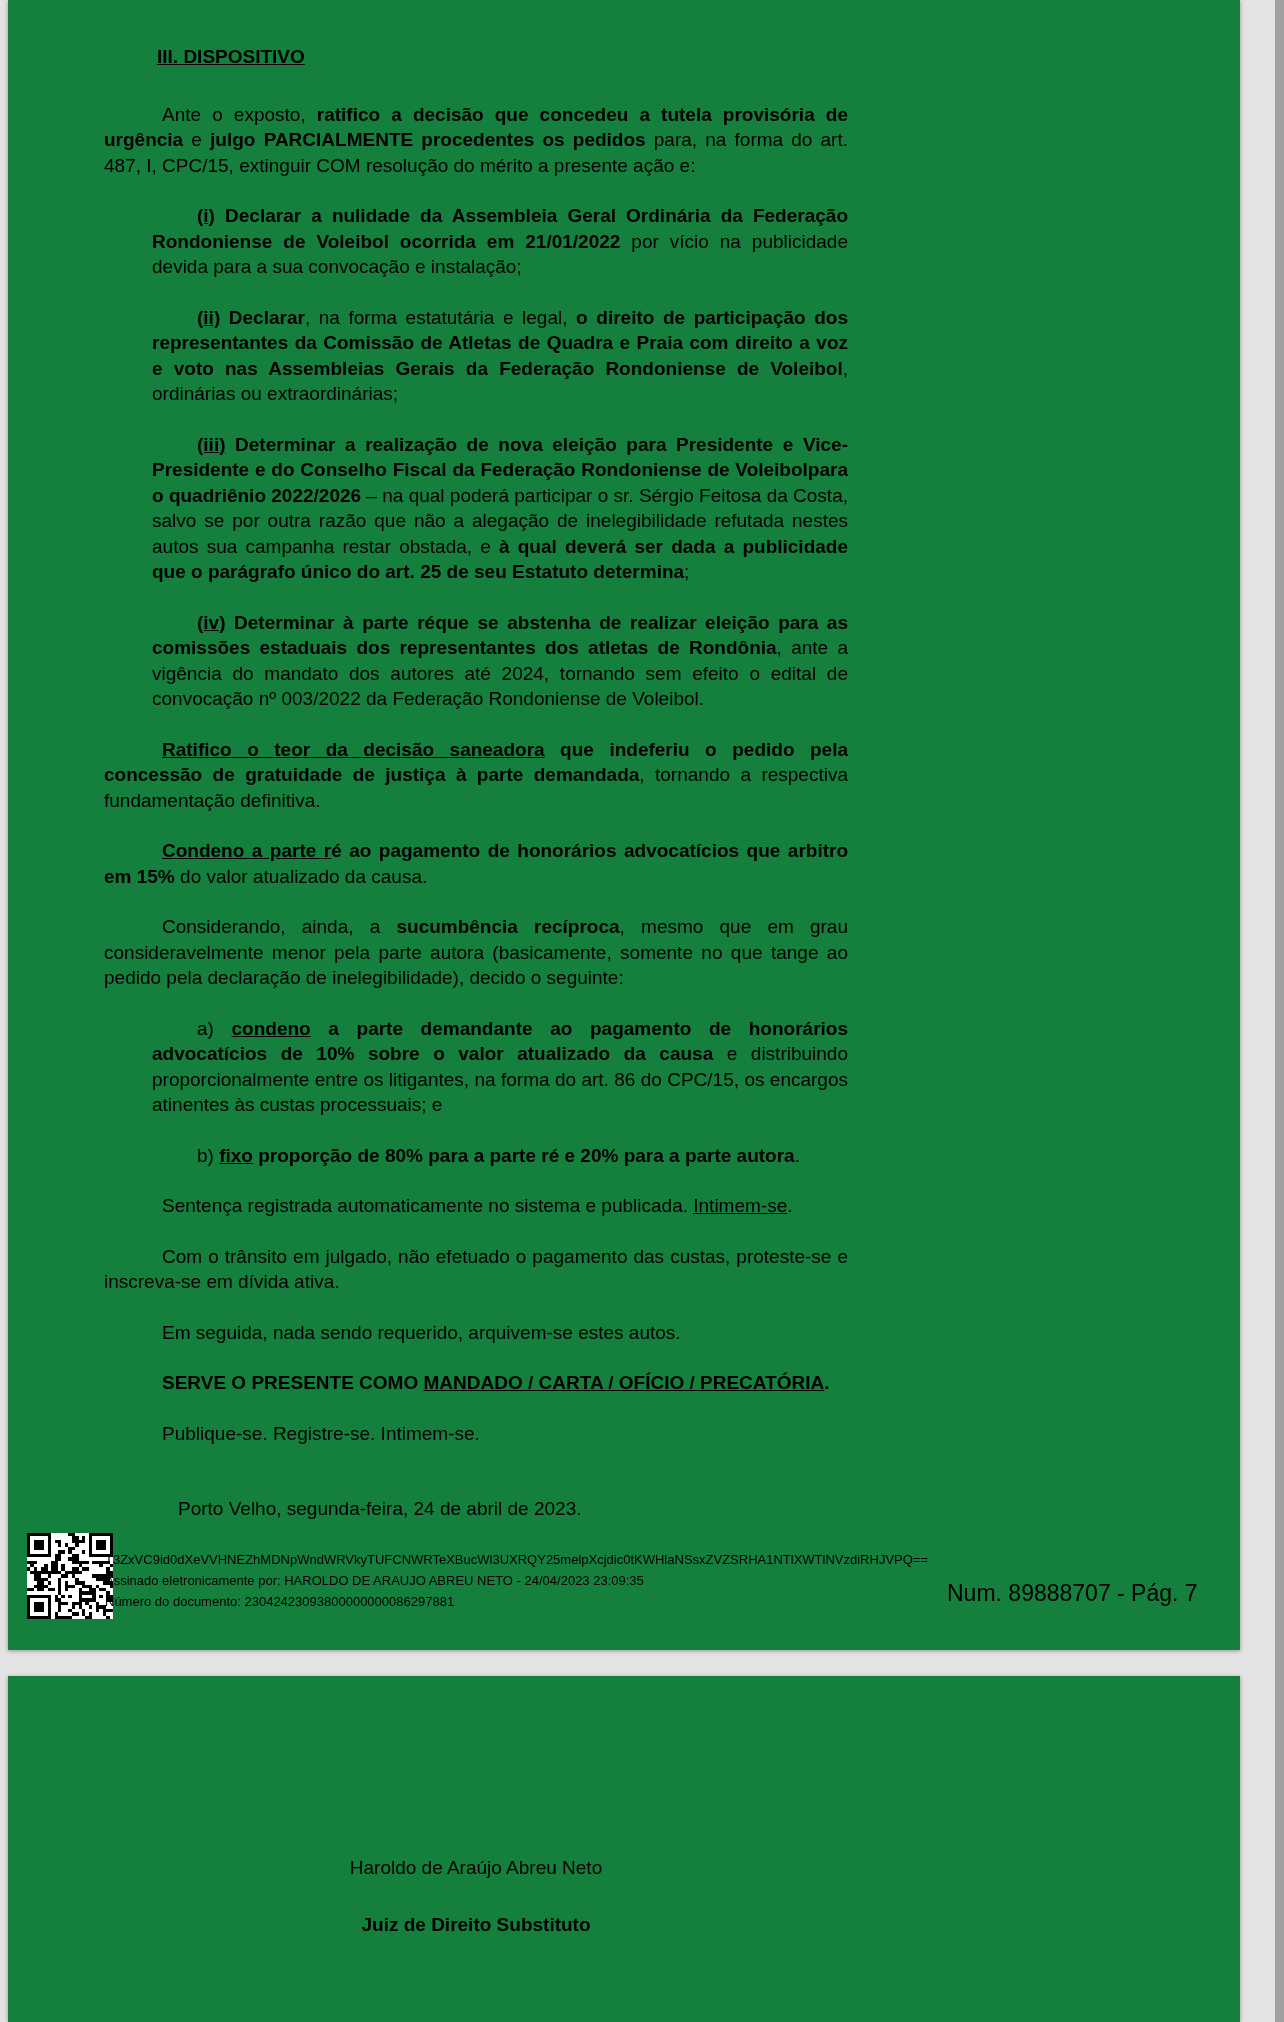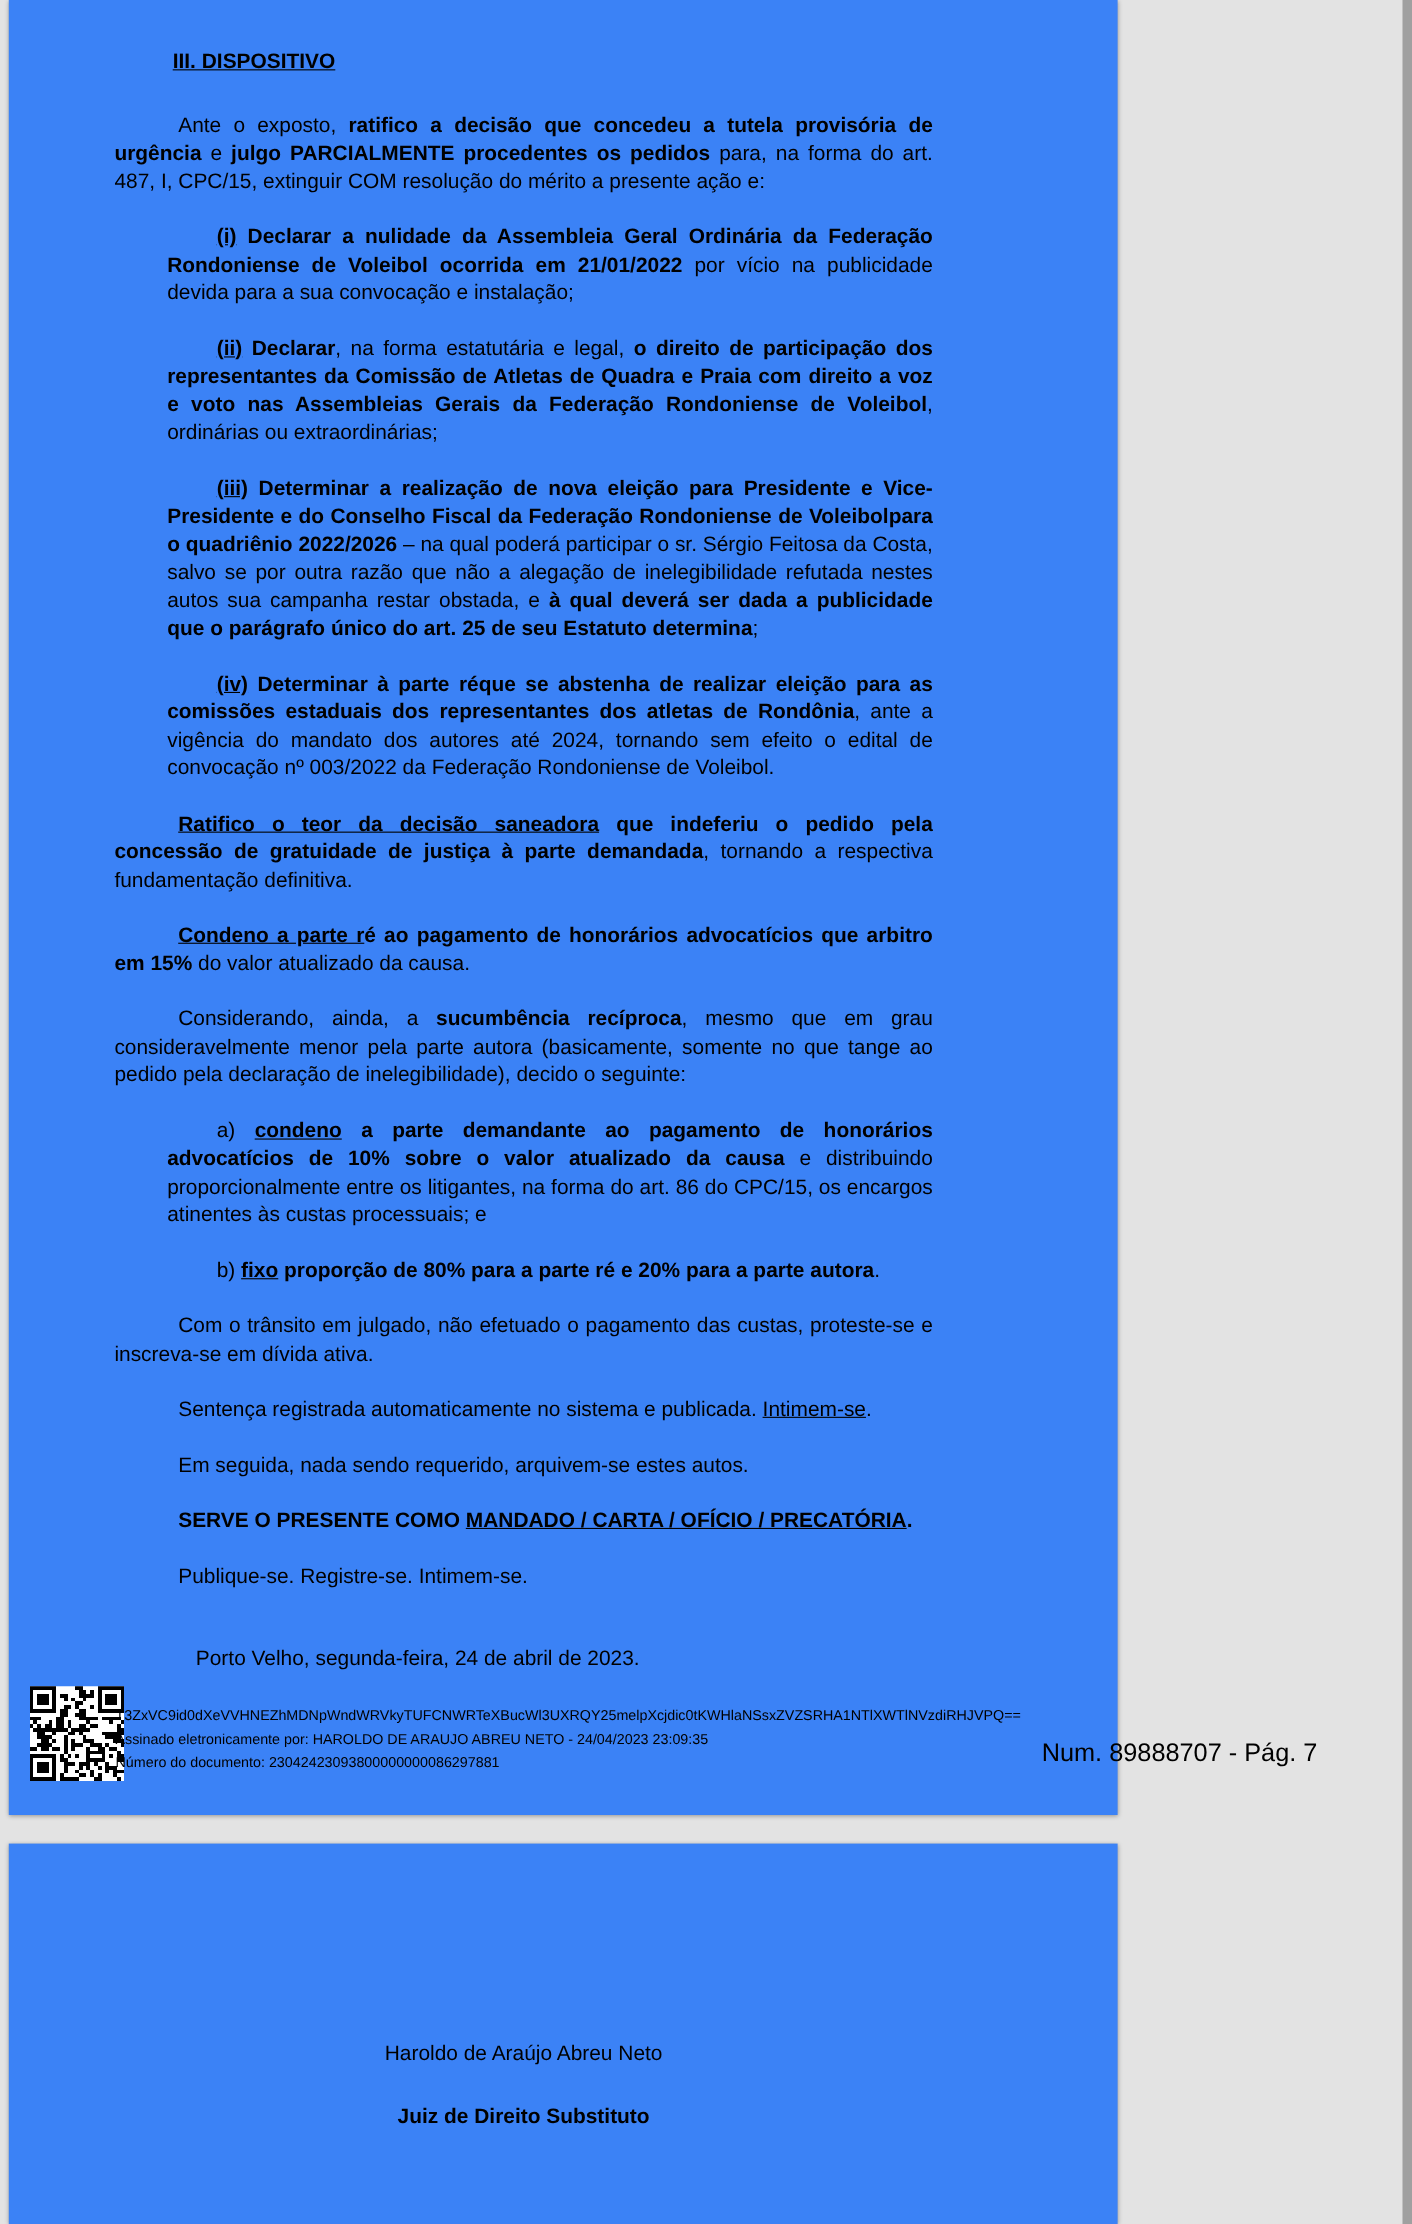--- a/index.html
+++ b/index.html
@@ -5,21 +5,21 @@
   html,body{margin:0;padding:0;}
   body{
     width:1284px;height:2022px;
     background:#e3e3e3;
     font-family:"Liberation Sans","DejaVu Sans",sans-serif;
     color:#000;
     position:relative;
     overflow:hidden;
   }
   .page{
-    position:absolute;left:8px;width:1008px;background:#3b82f6;
+    position:absolute;left:8px;width:1232px;background:#15803d;
     box-shadow:0 1px 4px rgba(0,0,0,.35);
   }
   .page7{top:0;height:1650px;}
   .page8{top:1676px;height:346px;}
   .scroll-strip{
     position:absolute;right:0;top:0;width:9px;height:100%;
     background:#a0a0a0;
   }
   
   .doc-body{
@@ -64,22 +64,22 @@
   <p class="normal"><span>Ante o exposto, </span><span class="b">ratifico a decisão que concedeu a tutela provisória de urgência</span><span> e </span><span class="b">julgo PARCIALMENTE procedentes os pedidos</span><span> para, na forma do art. 487, I, CPC/15, extinguir COM resolução do mérito a presente ação e:</span></p>
       <p class="item"><span class="b u">(i)</span><span class="b"> Declarar a nulidade da Assembleia Geral Ordinária da Federação Rondoniense de Voleibol ocorrida em 21/01/2022</span><span> por vício na publicidade devida para a sua convocação e instalação;</span></p>
       <p class="item"><span class="b u">(ii)</span><span class="b"> Declarar</span><span>, na forma estatutária e legal, </span><span class="b">o direito de participação dos representantes da Comissão de Atletas de Quadra e Praia com direito a voz e voto nas Assembleias Gerais da Federação Rondoniense de Voleibol</span><span>, ordinárias ou extraordinárias;</span></p>
       <p class="item"><span class="b u">(iii)</span><span class="b"> Determinar a realização de nova eleição para Presidente e Vice-Presidente e do Conselho Fiscal da Federação Rondoniense de Voleibolpara o quadriênio 2022/2026</span><span> – na qual poderá participar o sr. Sérgio Feitosa da Costa, salvo se por outra razão que não a alegação de inelegibilidade refutada nestes autos sua campanha restar obstada, e </span><span class="b">à qual deverá ser dada a publicidade que o parágrafo único do art. 25 de seu Estatuto determina</span><span>;</span></p>
       <p class="item"><span class="b u">(iv)</span><span class="b"> Determinar à parte réque se abstenha de realizar eleição para as comissões estaduais dos representantes dos atletas de Rondônia</span><span>, ante a vigência do mandato dos autores até 2024, tornando sem efeito o edital de convocação nº 003/2022 da Federação Rondoniense de Voleibol.</span></p>
       <p class="normal"><span class="b u">Ratifico o teor da decisão saneadora</span><span class="b"> que indeferiu o pedido pela concessão de gratuidade de justiça à parte demandada</span><span>, tornando a respectiva fundamentação definitiva.</span></p>
       <p class="normal"><span class="b u">Condeno a parte r</span><span class="b">é ao pagamento de honorários advocatícios que arbitro em 15%</span><span> do valor atualizado da causa.</span></p>
       <p class="normal"><span>Considerando, ainda, a </span><span class="b">sucumbência recíproca</span><span>, mesmo que em grau consideravelmente menor pela parte autora (basicamente, somente no que tange ao pedido pela declaração de inelegibilidade), decido o seguinte:</span></p>
       <p class="item"><span>a) </span><span class="b u">condeno</span><span class="b"> a parte demandante ao pagamento de honorários advocatícios de 10% sobre o valor atualizado da causa</span><span> e distribuindo proporcionalmente entre os litigantes, na forma do art. 86 do CPC/15, os encargos atinentes às custas processuais; e</span></p>
       <p class="item"><span>b) </span><span class="b u">fixo</span><span class="b"> proporção de 80% para a parte ré e 20% para a parte autora</span><span>.</span></p>
+      <p class="normal"><span>Sentença registrada automaticamente no sistema e publicada. </span><span class="u">Intimem-se</span><span>.</span></p>
       <p class="normal"><span>Com o trânsito em julgado, não efetuado o pagamento das custas, proteste-se e inscreva-se em dívida ativa.</span></p>
-      <p class="normal"><span>Sentença registrada automaticamente no sistema e publicada. </span><span class="u">Intimem-se</span><span>.</span></p>
       <p class="normal"><span>Em seguida, nada sendo requerido, arquivem-se estes autos.</span></p>
       <p class="normal"><span class="b">SERVE O PRESENTE COMO </span><span class="b u">MANDADO / CARTA / OFÍCIO / PRECATÓRIA</span><span class="b">.</span></p>
       <p class="normal"><span>Publique-se. Registre-se. Intimem-se.</span></p>
       <p class="date"><span>Porto Velho, segunda-feira, 24 de abril de 2023.</span></p>
     </div>
 
   <svg class="qr" id="qr" viewBox="0 0 25 25" shape-rendering="crispEdges">
       <rect x="0" y="0" width="25" height="25" fill="#fff"></rect>
       <rect x="12" y="0" width="1" height="1" fill="#000"></rect>
       <rect x="13" y="0" width="1" height="1" fill="#000"></rect>

